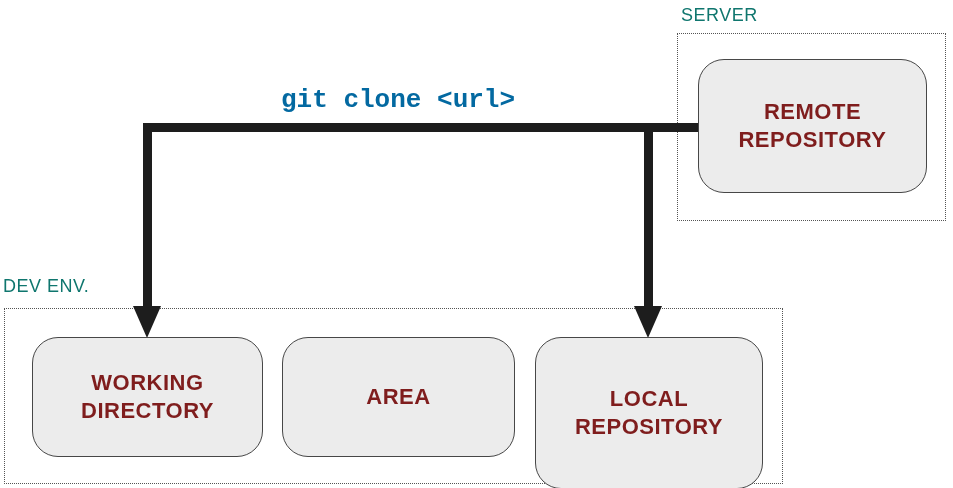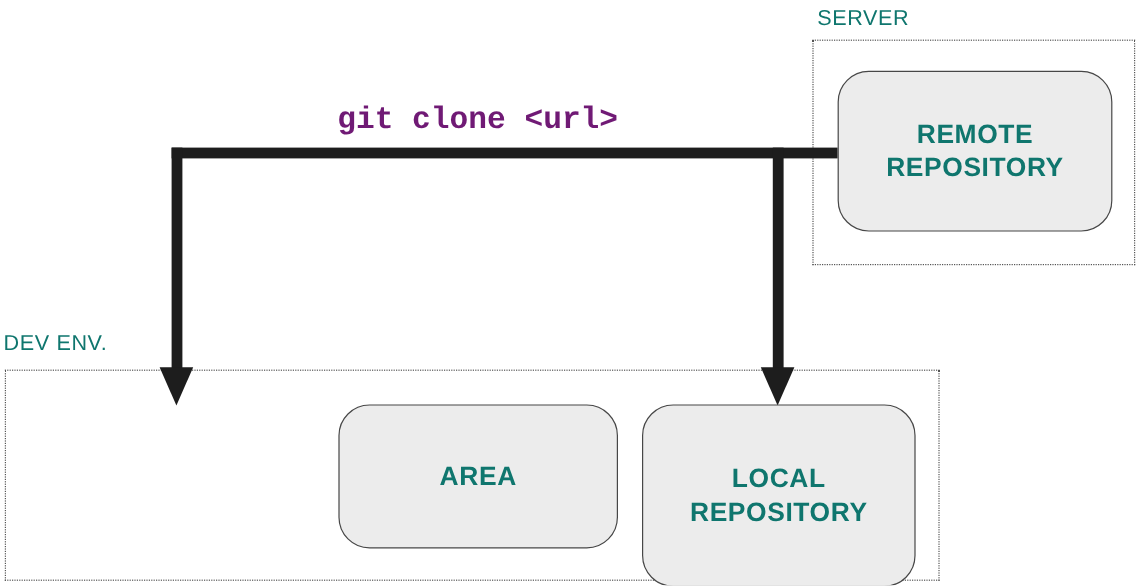--- a/index.html
+++ b/index.html
@@ -36,21 +36,21 @@
     position: absolute;
     background: #ececec;
     border: 1.5px solid #474747;
     border-radius: 26px;
     box-sizing: border-box;
     display: flex;
     flex-direction: column;
     align-items: center;
     justify-content: center;
     text-align: center;
-    color: #0f766e;
+    color: #7f1d1d;
     font-size: 22px;
     font-weight: 700;
     letter-spacing: 0.5px;
     line-height: 28px;
   }
   .node.remote  { left: 698px; top: 59px;  width: 229px; height: 134px; }
   .node.working { left: 32px;  top: 337px; width: 231px; height: 120px; }
   .node.staging { left: 282px; top: 337px; width: 233px; height: 120px; }
   .node.local   { left: 535px; top: 337px; width: 228px; height: 152px; }
   .arrow-seg {
@@ -70,21 +70,21 @@
   }
   .arrow-head.left  { left: 133px; top: 306px; }
   .arrow-head.right { left: 634px; top: 306px; }
   .command-label {
     position: absolute;
     left: 281px;
     top: 85px;
     font-family: "Liberation Mono", "DejaVu Sans Mono", monospace;
     font-size: 26px;
     font-weight: 700;
-    color: #701a75;
+    color: #0369a1;
     white-space: nowrap;
   }
   .node-line { display: block; }
 </style>
 </head>
 <body>
 
 <div class="canvas">
 
   <div class="group-label server">SERVER</div>
@@ -98,20 +98,24 @@
   <div class="arrow-seg arrow-v-right"></div>
   <div class="arrow-head left"></div>
   <div class="arrow-head right"></div>
   <div class="command-label">git clone &lt;url&gt;</div>
 
   <div class="node remote">
     <span class="node-line">REMOTE</span>
     <span class="node-line">REPOSITORY</span>
   </div>
 
+  <div class="node working">
+    <span class="node-line">WORKING</span>
+    <span class="node-line">DIRECTORY</span>
+  </div>
 
   <div class="node staging">
     <span class="node-line">AREA</span>
   </div>
 
   <div class="node local">
     <span class="node-line">LOCAL</span>
     <span class="node-line">REPOSITORY</span>
   </div>
 

